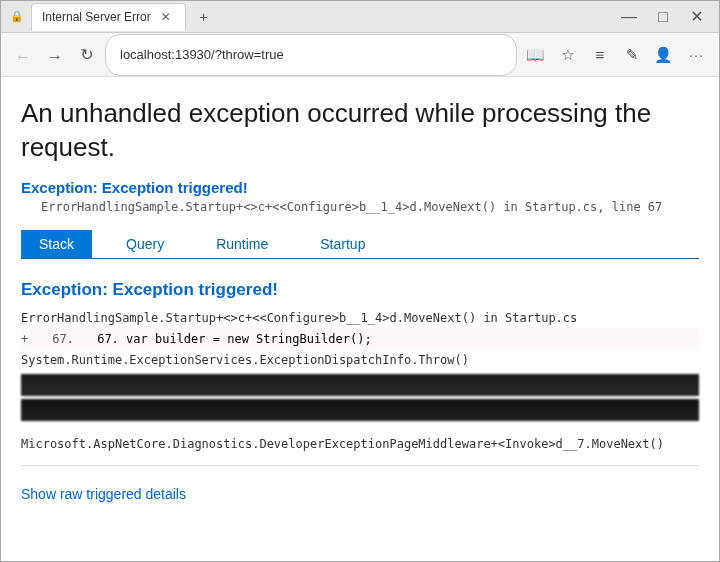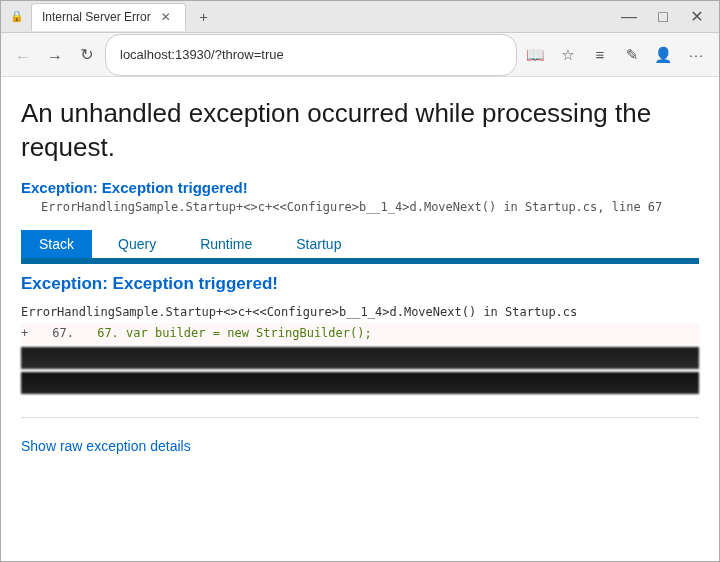--- a/index.html
+++ b/index.html
@@ -22,32 +22,32 @@
     .nav-icon { width: 30px; height: 30px; display: flex; align-items: center; justify-content: center; font-size: 15px; color: #555; cursor: pointer; border-radius: 4px; }
 
     
     .page-content { flex: 1; background: #fff; overflow-y: auto; padding: 20px 20px 16px 20px; }
 
     .main-heading { font-size: 26px; font-weight: 300; color: #1a1a1a; margin-bottom: 14px; line-height: 1.3; }
 
     .exception-label { font-size: 15px; color: #0066cc; font-weight: 600; margin-bottom: 4px; }
     .exception-detail { font-size: 12px; color: #555; font-family: 'Consolas', monospace; margin-bottom: 16px; padding-left: 20px; }
 
-    .tabs-bar { display: flex; gap: 8px; border-bottom: 6px solid #0369a1; margin-bottom: 10px; }
+    .tabs-bar { display: flex; gap: 16px; border-bottom: 1px solid #0369a1; margin-bottom: 21px; }
     .tab-btn { padding: 6px 18px; font-size: 14px; cursor: pointer; border: none; background: transparent; color: #0369a1; }
     .tab-btn.active { background: #0078d7; color: #fff; }
 
     .section-heading { font-size: 17px; color: #0066cc; font-weight: 600; margin-bottom: 8px; }
 
     .stack-info { font-size: 12px; color: #333; font-family: 'Consolas', monospace; line-height: 1.6; }
     .stack-line { padding: 1px 0; }
     .stack-highlight { color: #cc0000; background: #fff8f8; }
     .stack-plus { display: inline-block; width: 16px; color: #555; }
     .stack-line-num { color: #555; padding-right: 16px; margin-left: 8px; }
-    .stack-code { color: #4d7c0f; }
+    .stack-code { color: #000000; }
 
     .show-raw { color: #0066cc; font-size: 14px; text-decoration: none; cursor: pointer; display: inline-block; margin-top: 10px; }
 
     .divider { border: none; border-top: 1px solid #ddd; margin: 10px 0; }
   </style>
 </head>
 <body>
 
 <div class="browser-window">
 
@@ -101,24 +101,30 @@
 
     <div class="stack-info">
       <div class="stack-line">
         <span>ErrorHandlingSample.Startup+&lt;&gt;c+&lt;&lt;Configure&gt;b__1_4&gt;d.MoveNext() in Startup.cs</span>
       </div>
       <div class="stack-line stack-highlight">
         <span class="stack-plus">+</span>
         <span class="stack-line-num">67.</span>
         <span class="stack-code">67.      var builder = new StringBuilder();</span>
       </div>
+      <div class="stack-line">
+        <span>System.Runtime.ExceptionServices.ExceptionDispatchInfo.Throw()</span>
+      </div>
 
       <div style="height:22px; background: linear-gradient(to bottom, #1a1a1a, #2a2a2a); margin: 3px 0; filter: blur(1px);"></div>
       <div style="height:22px; background: linear-gradient(to bottom, #111, #222); margin: 1px 0; filter: blur(1px);"></div>
       <div style="height:12px;"></div>
+      <div class="stack-line">
+        <span>Microsoft.AspNetCore.Diagnostics.DeveloperExceptionPageMiddleware+&lt;Invoke&gt;d__7.MoveNext()</span>
+      </div>
     </div>
 
     <hr class="divider">
 
-    <a class="show-raw">Show raw exception details</a>
+    <a class="show-raw">Show raw triggered details</a>
 
   </div>
 </div>
 
 </body></html>

